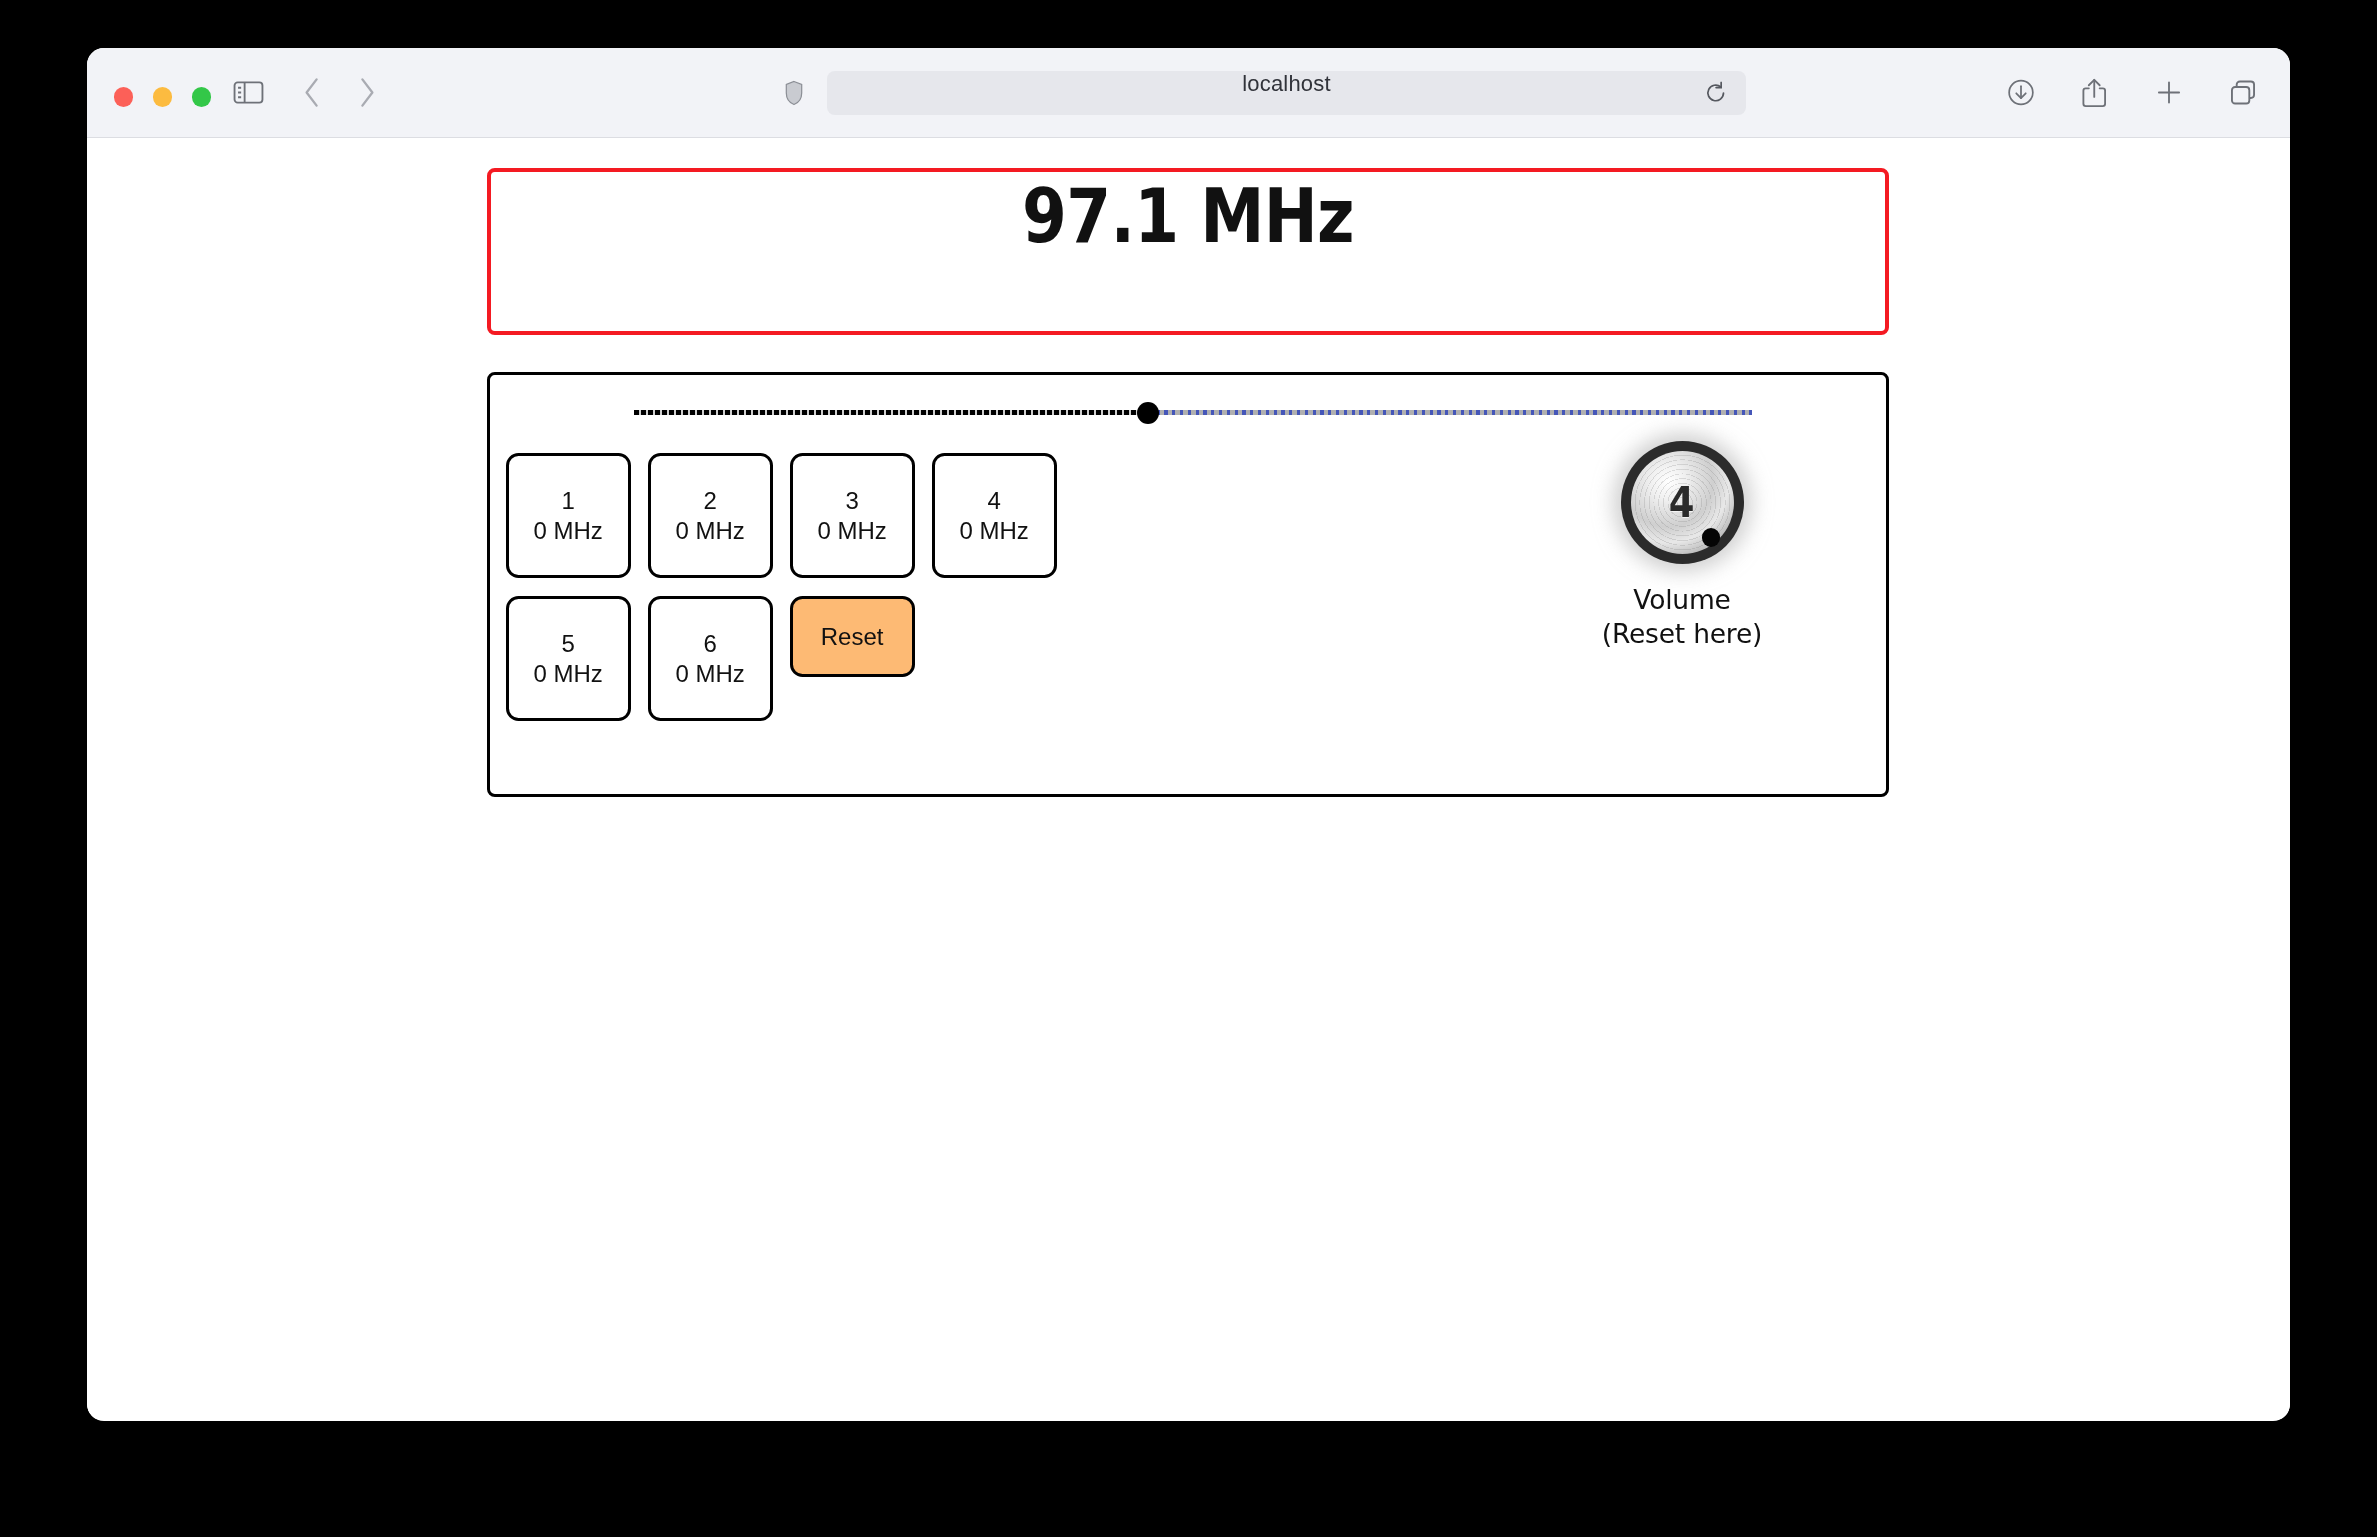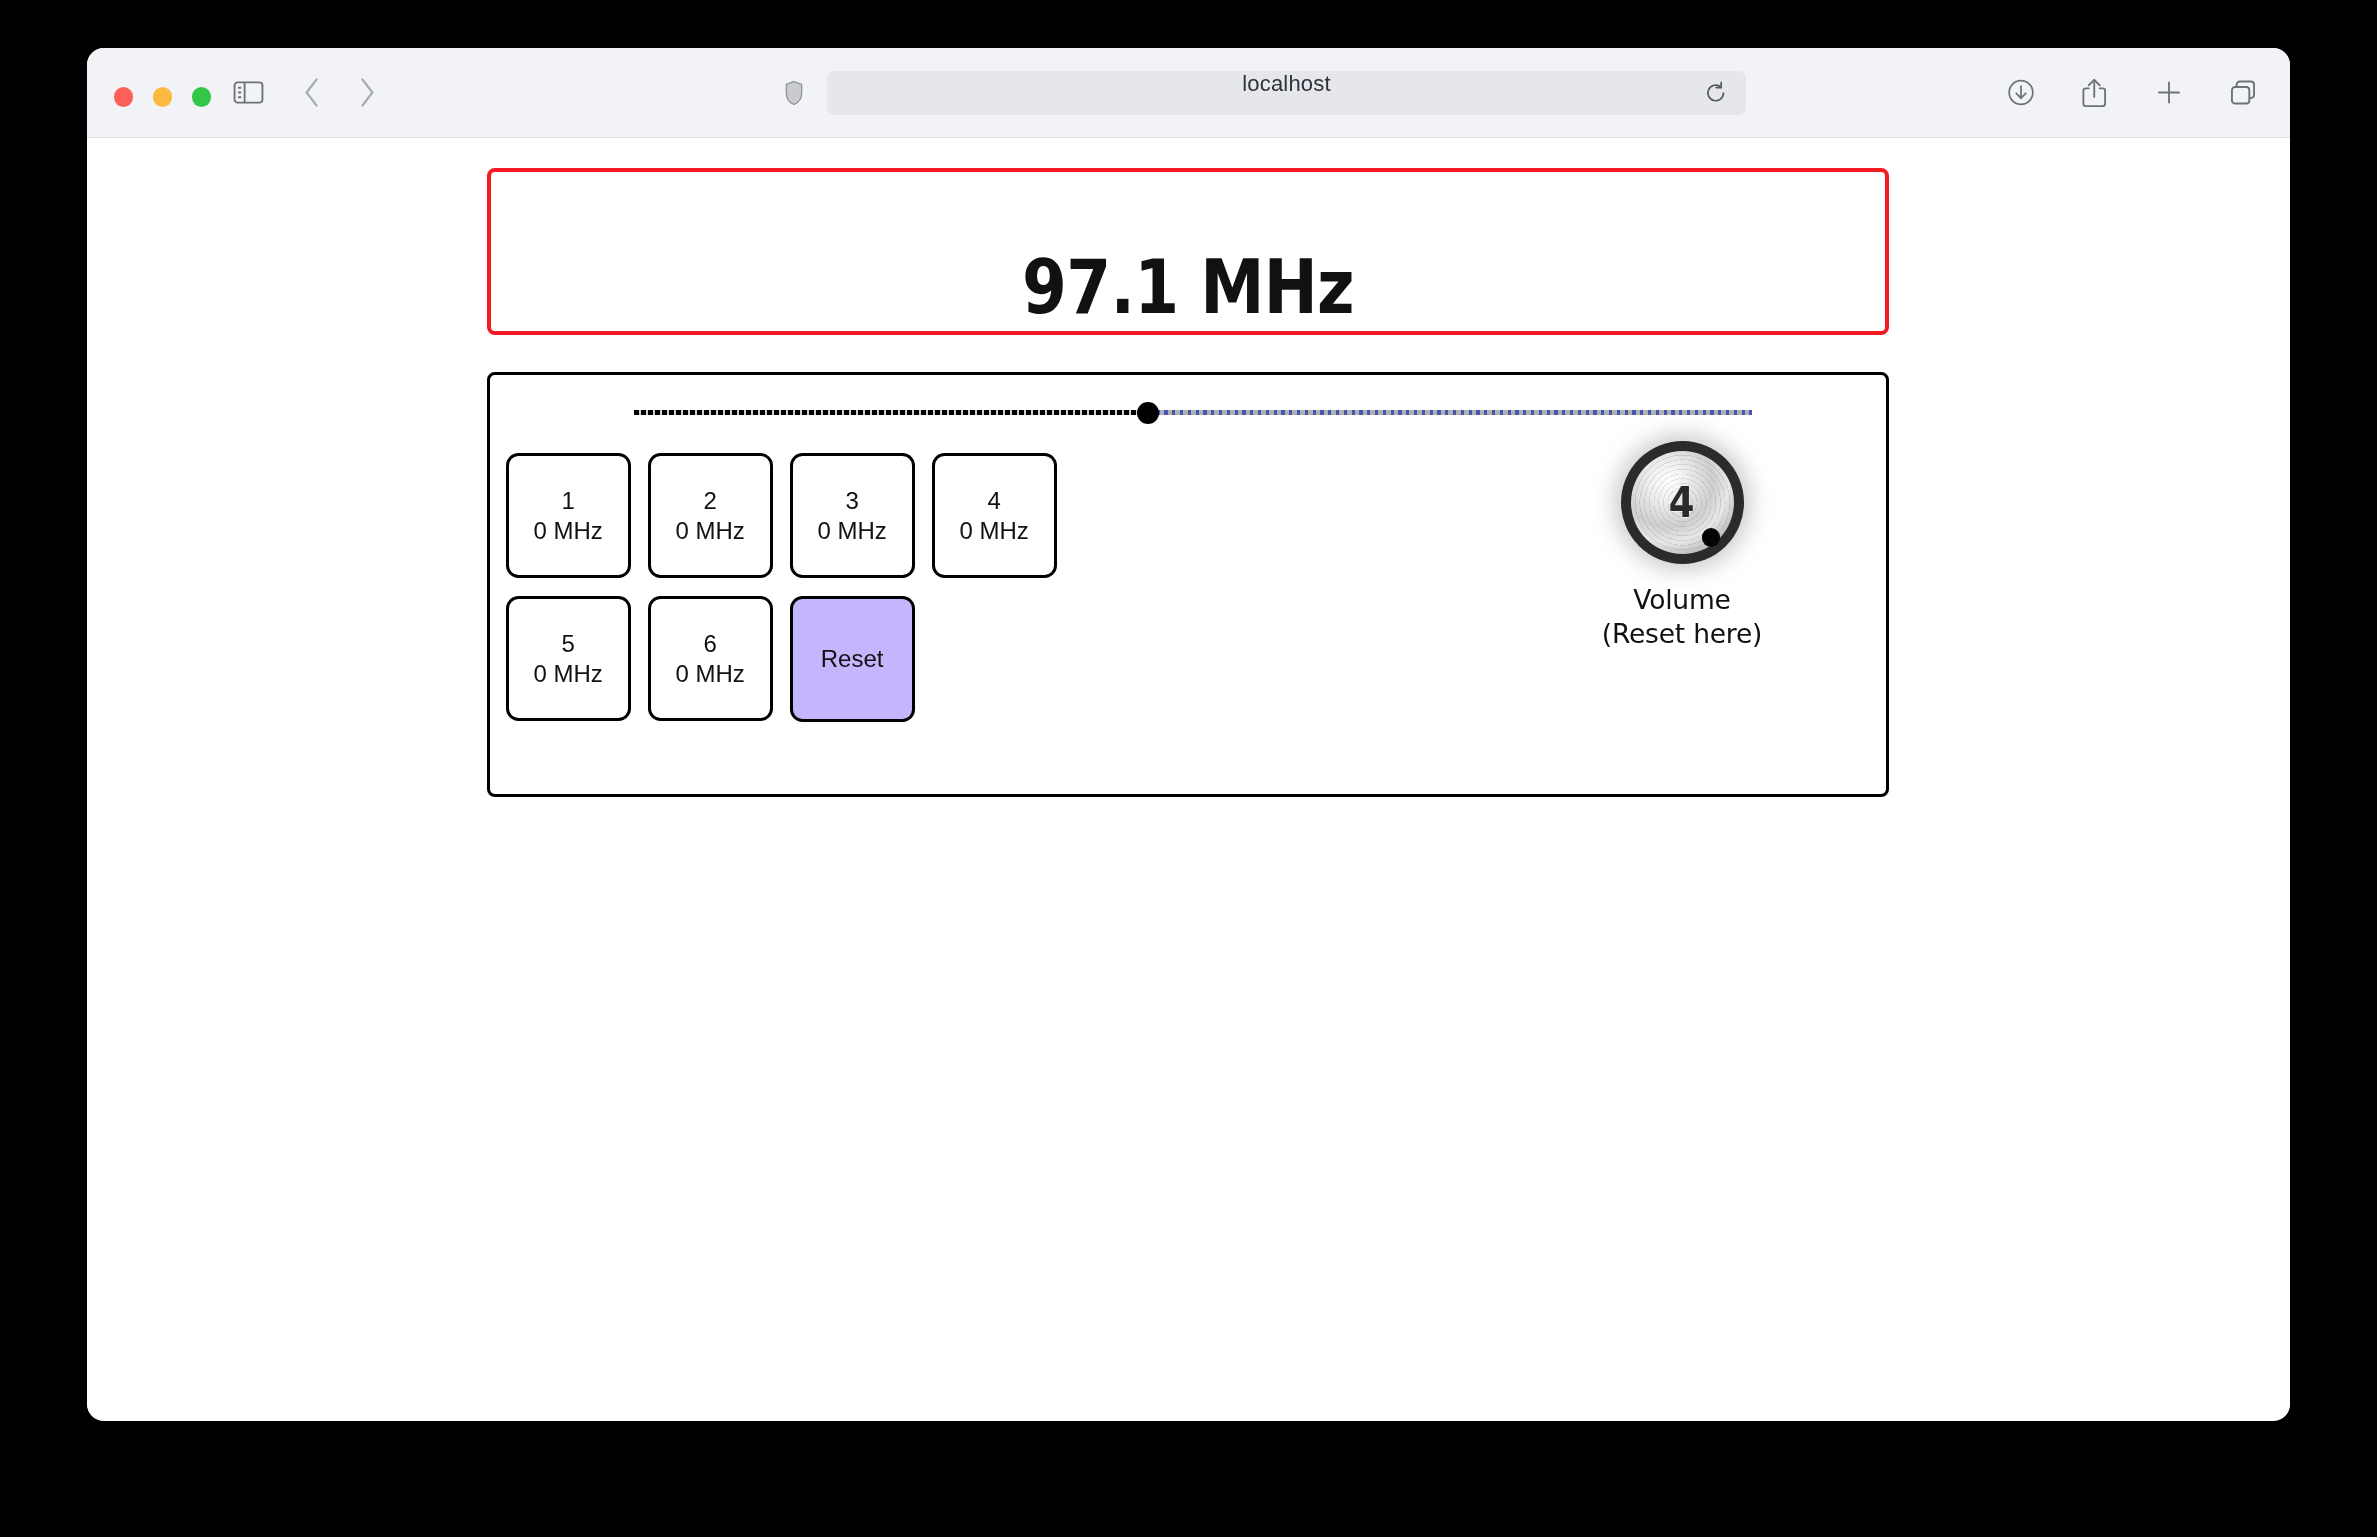--- a/index.html
+++ b/index.html
@@ -134,21 +134,21 @@
   #freq-display {
     position: absolute;
     left: 400px;
     top: 30px;
     width: 1402px;
     height: 167px;
     border: 4.7px solid var(--accent, #f41a22);
     border-radius: 7.8px;
     box-sizing: border-box;
     display: flex;
-    align-items: flex-end;
+    align-items: flex-start;
     justify-content: center;
     background: #ffffff;
   }
   #freq-value {
     font-family: "DejaVu Sans", sans-serif;
     font-weight: bold;
     font-size: 75px;
     letter-spacing: -0.8px;
     color: #111111;
     transform: scaleX(0.86);
@@ -237,25 +237,25 @@
   .preset-num {
     font-size: 24px;
     color: #111111;
   }
   .preset-freq {
     font-size: 24px;
     color: #111111;
   }
   #reset-btn {
     width: 125px;
-    height: 126px;
+    height: 81px;
     border: 3.9px solid #000000;
     border-radius: 12.5px;
     box-sizing: border-box;
-    background: #c4b5fd;
+    background: #fdba74;
     display: flex;
     align-items: center;
     justify-content: center;
     font-size: 24px;
     color: #111111;
     cursor: pointer;
   }
   .row2 { align-items: flex-start; }
 
   

